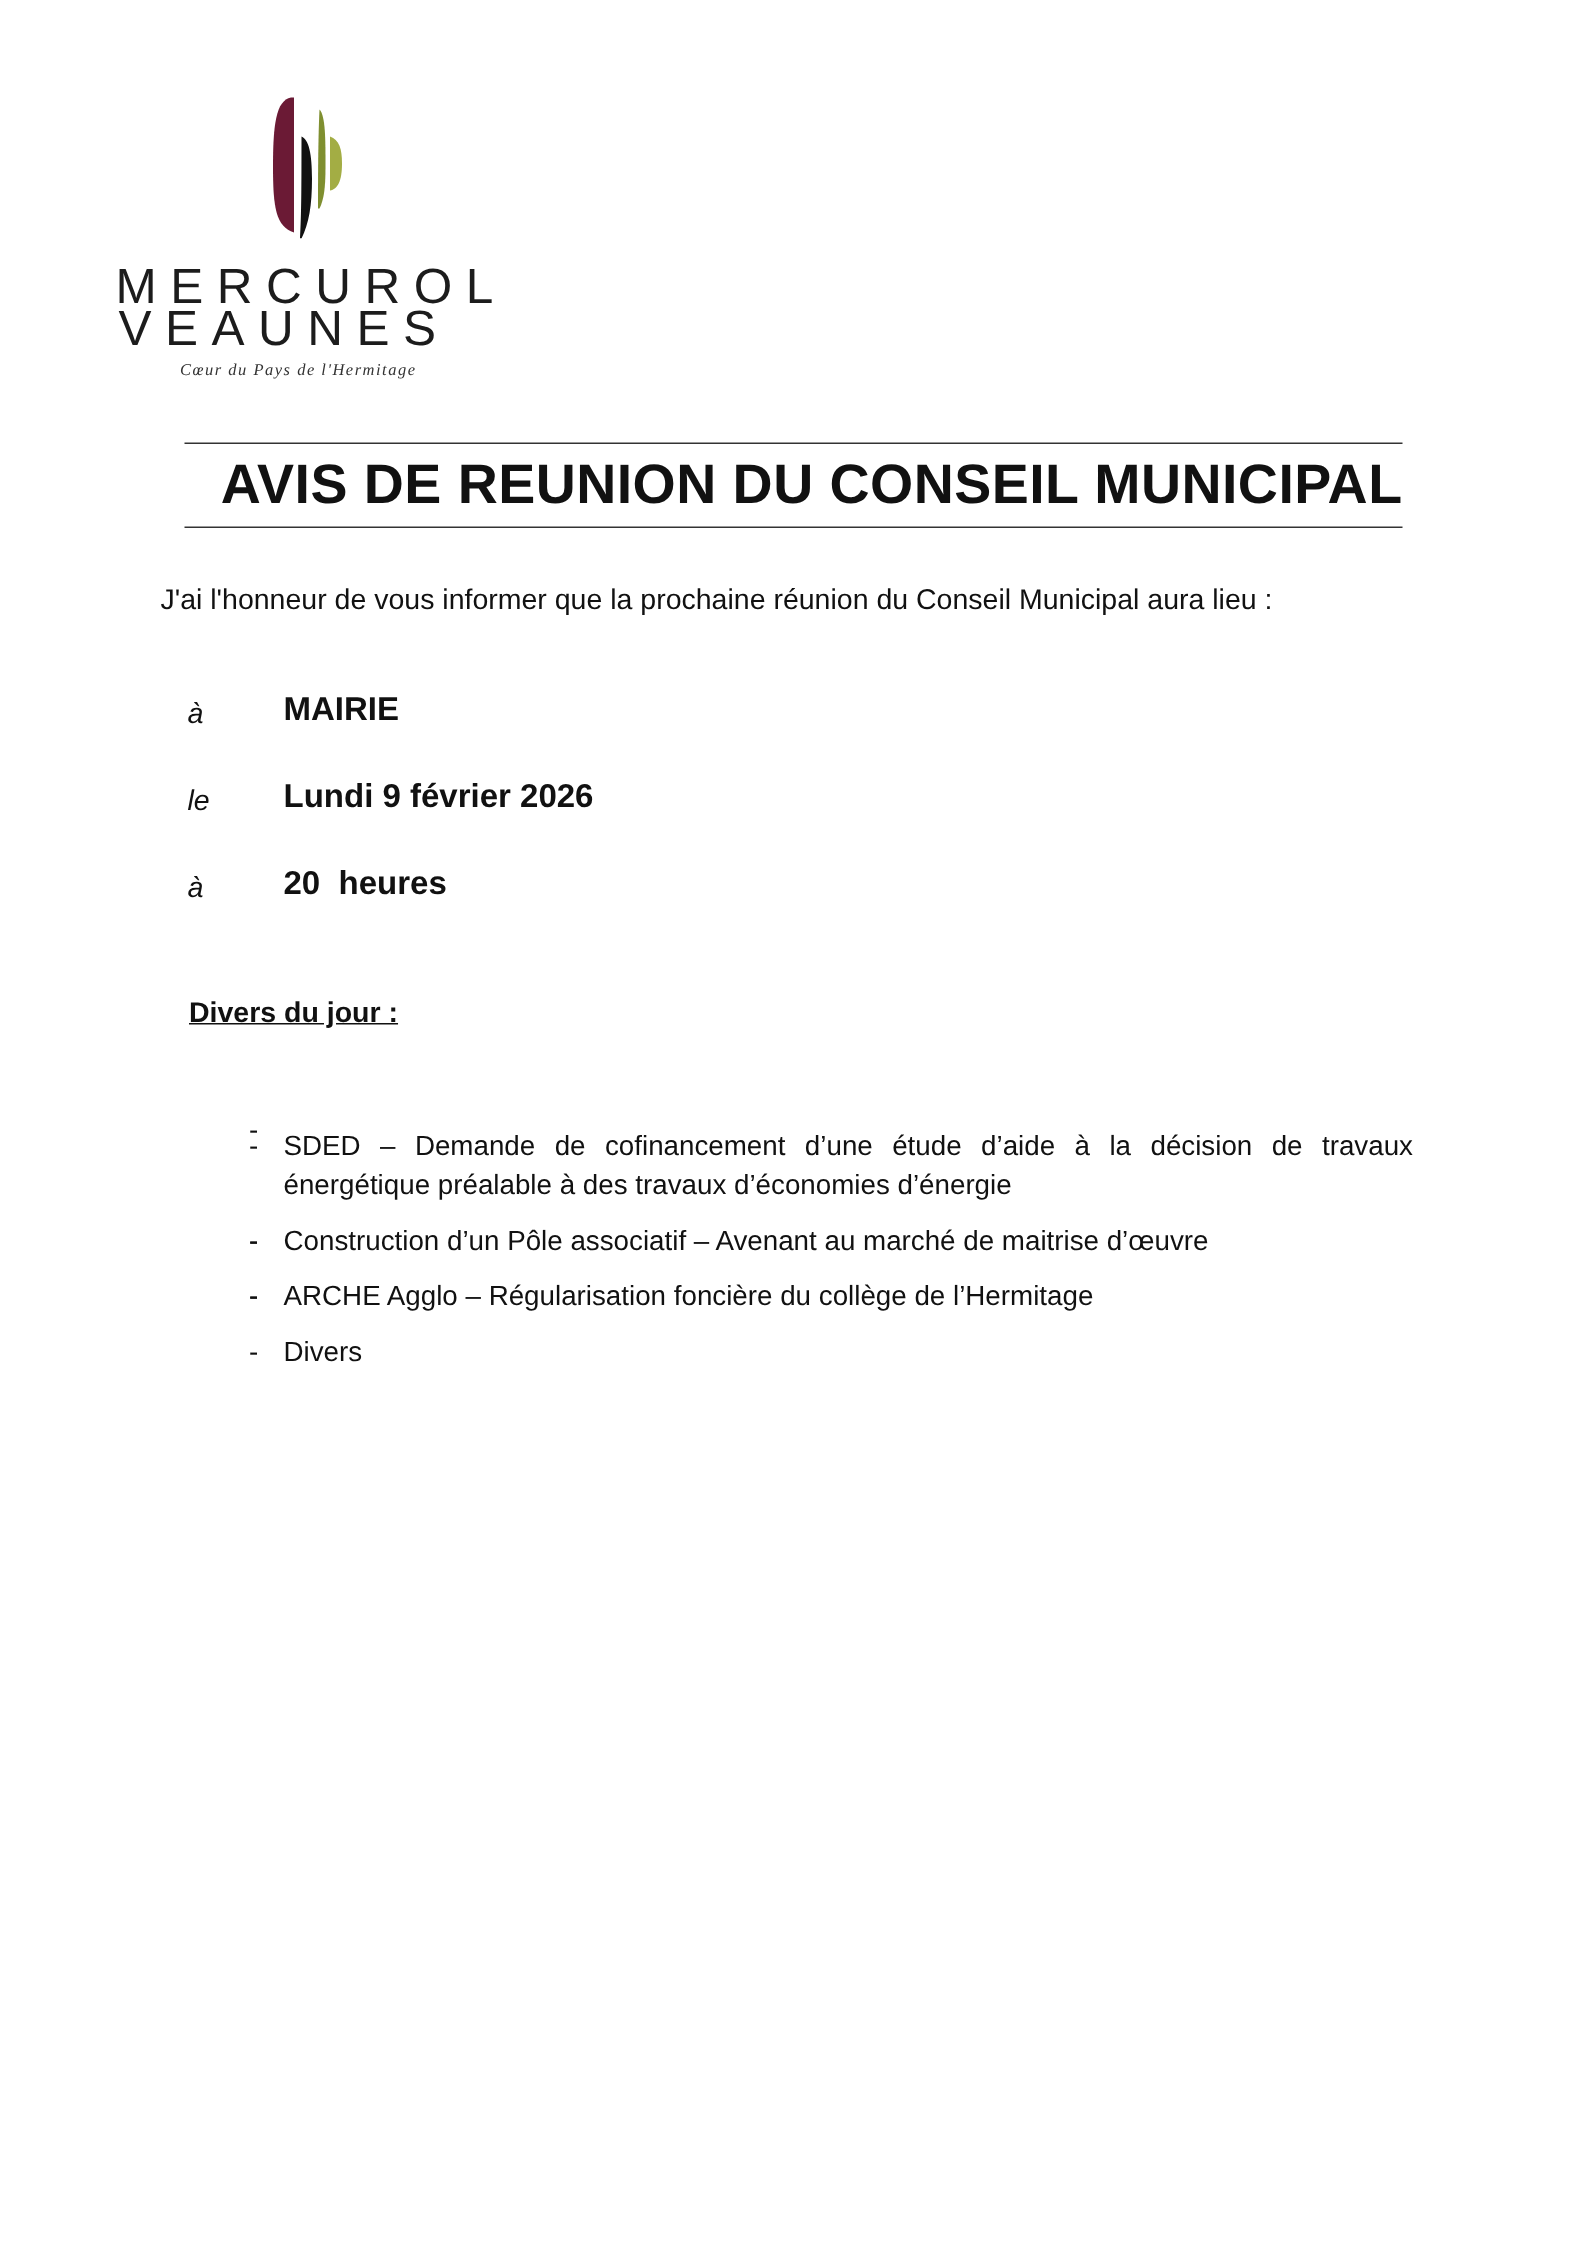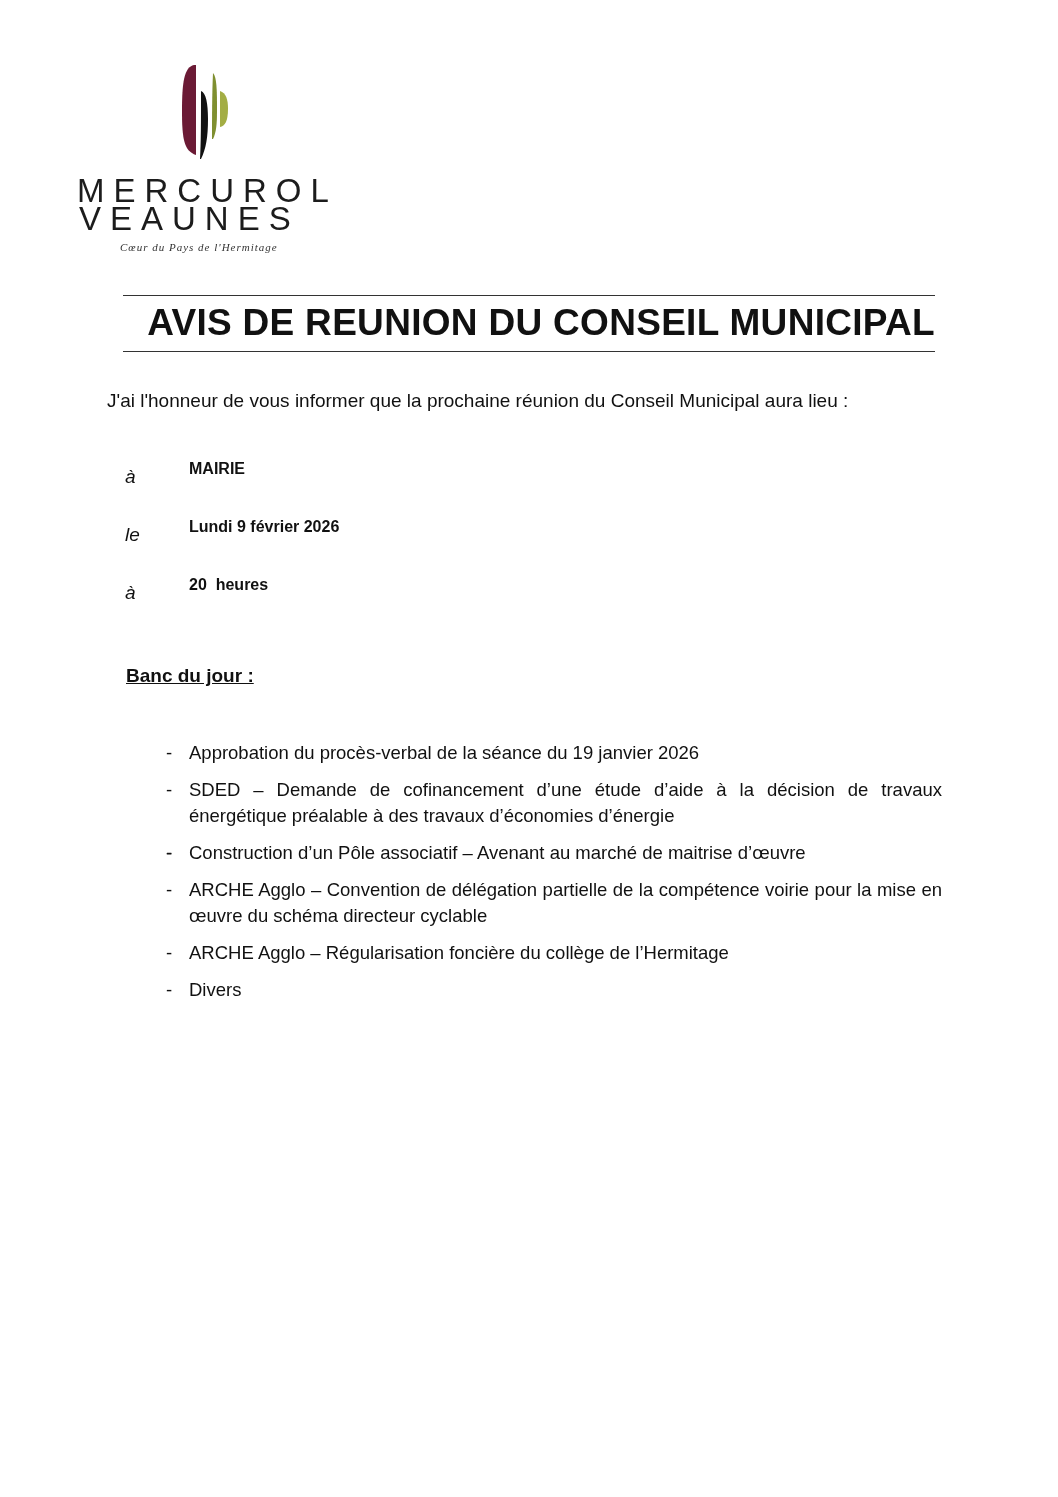--- a/index.html
+++ b/index.html
@@ -17,21 +17,21 @@
     .rule { position: absolute; left: 123px; width: 812px; height: 1px; background: #333; }
     .rule.top { top: 295px; }
     .rule.bottom { top: 351px; }
     .title { position: absolute; left: 123px; width: 812px; top: 302px; text-align: right; font-size: 37px; font-weight: bold; letter-spacing: 0.3px; color: #111; }
 
     .intro { position: absolute; left: 107px; top: 390px; font-size: 19px; color: #111; }
 
     
     .detail-row { position: absolute; left: 125px; height: 30px; }
     .detail-prefix { position: absolute; left: 0; top: 6px; font-style: italic; font-size: 19px; width: 40px; }
-    .detail-value { position: absolute; left: 64px; top: 0; font-weight: bold; font-size: 16px; white-space: pre; }
+    .detail-value { position: absolute; left: 64px; top: 0; font-weight: bold; font-size: 22px; white-space: pre; }
 
     .agenda-title { position: absolute; left: 126px; top: 665px; font-weight: bold; font-size: 19px; text-decoration: underline; }
 
     .agenda { position: absolute; left: 166px; top: 740px; width: 776px; }
     .agenda-item { position: relative; padding-left: 23px; font-size: 18.5px; line-height: 26px; margin-bottom: 11px; text-align: justify; }
     .agenda-item .dash { position: absolute; left: 0; top: 0; }
 
     .signature { position: absolute; left: 558px; top: 1086px; font-size: 18.5px; line-height: 24px; }
     .signature .it { font-style: italic; }
   </style>
@@ -68,41 +68,39 @@
   </div>
   <div class="detail-row" style="top:518px">
     <span class="detail-prefix">le</span>
     <span class="detail-value">Lundi 9 février 2026</span>
   </div>
   <div class="detail-row" style="top:576px">
     <span class="detail-prefix">à</span>
     <span class="detail-value">20  heures</span>
   </div>
 
-  <div class="agenda-title">Banc du jour :</div>
+  <div class="agenda-title">Divers du jour :</div>
 
   <div class="agenda">
     <div class="agenda-item">
       <span class="dash">-</span>
-      <span>Approbation du procès-verbal de la séance du 19 janvier 2026</span>
     </div>
     <div class="agenda-item">
       <span class="dash">-</span>
       <span>SDED – Demande de cofinancement d’une étude d’aide à la décision de travaux énergétique préalable à des travaux d’économies d’énergie</span>
     </div>
     <div class="agenda-item">
       <span class="dash">-</span>
     </div>
     <div class="agenda-item">
       <span class="dash">-</span>
       <span>Construction d’un Pôle associatif – Avenant au marché de maitrise d’œuvre</span>
     </div>
     <div class="agenda-item">
       <span class="dash">-</span>
-      <span>ARCHE Agglo – Convention de délégation partielle de la compétence voirie pour la mise en œuvre du schéma directeur cyclable</span>
     </div>
     <div class="agenda-item">
       <span class="dash">-</span>
       <span>ARCHE Agglo – Régularisation foncière du collège de l’Hermitage</span>
     </div>
     <div class="agenda-item">
       <span class="dash">-</span>
       <span>Divers</span>
     </div>
   </div>

